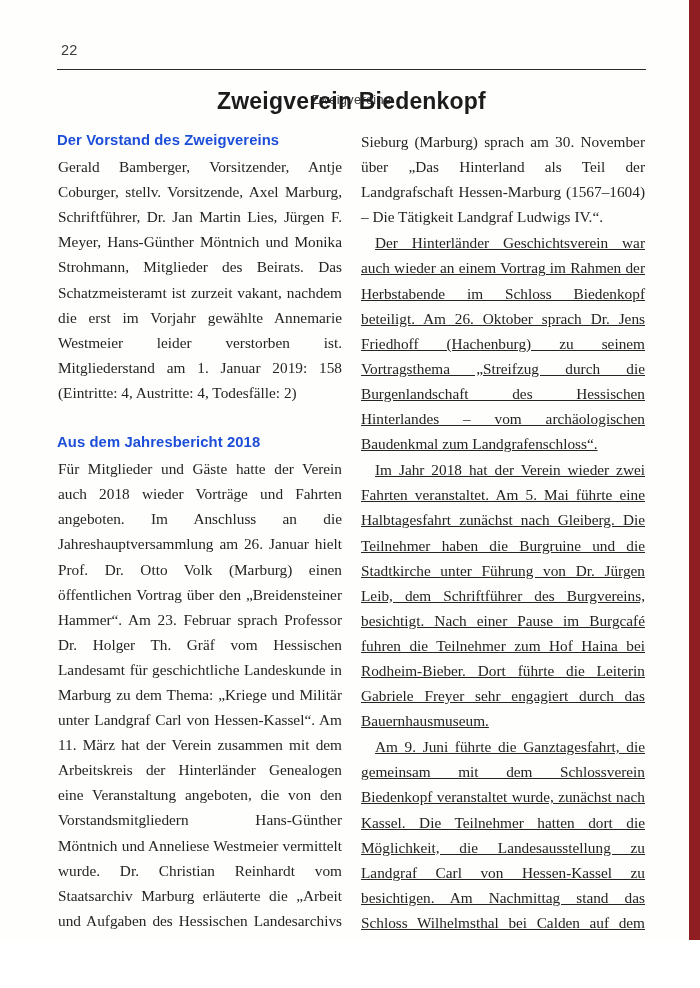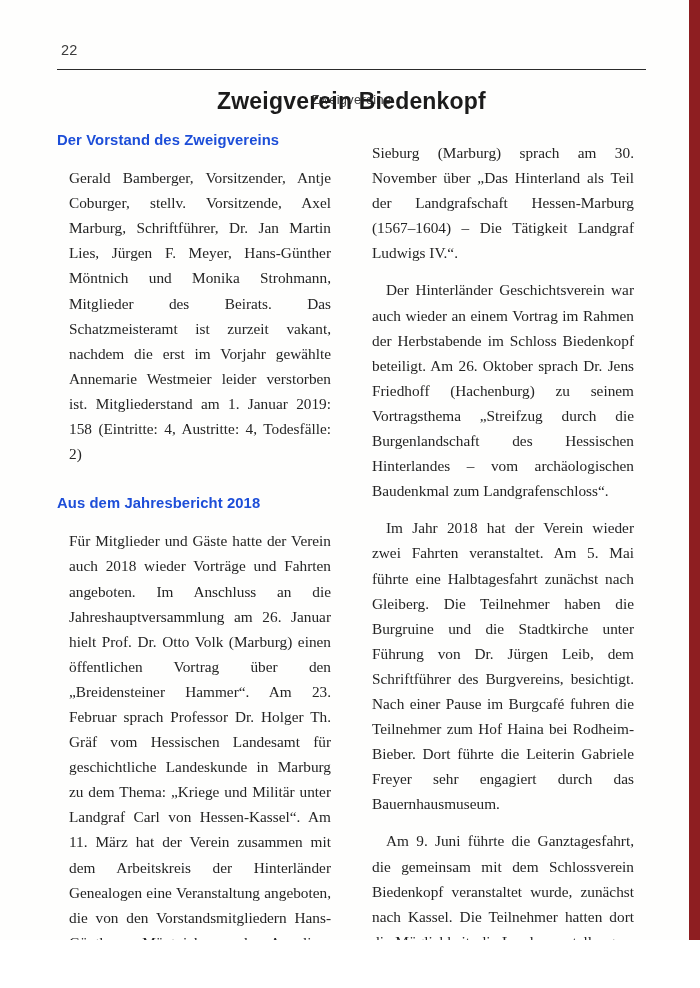--- a/index.html
+++ b/index.html
@@ -56,22 +56,22 @@
     hyphens:auto; -webkit-hyphens:auto;
   }
   .col h2 {
     margin:0;
     font-family:"Liberation Sans", sans-serif;
     font-size:14.8px; font-weight:700;
     line-height:25.1px; letter-spacing:0.1px;
     color:#1d4ed8;
     text-align:left;
   }
-  .col p { margin:12px; }
-  .col p.indent { text-indent:14px; }
+  .col p { margin:1px; }
+  .col p.indent { text-indent:14px;text-decoration:underline; }
   .gap-before { margin-top:25px !important; }
 </style>
 </head>
 <body>
 
 <div class="page">
 
   <div class="accent-bar" style="background: rgb(142, 30, 33);"></div>
 
   <header class="running-head">

